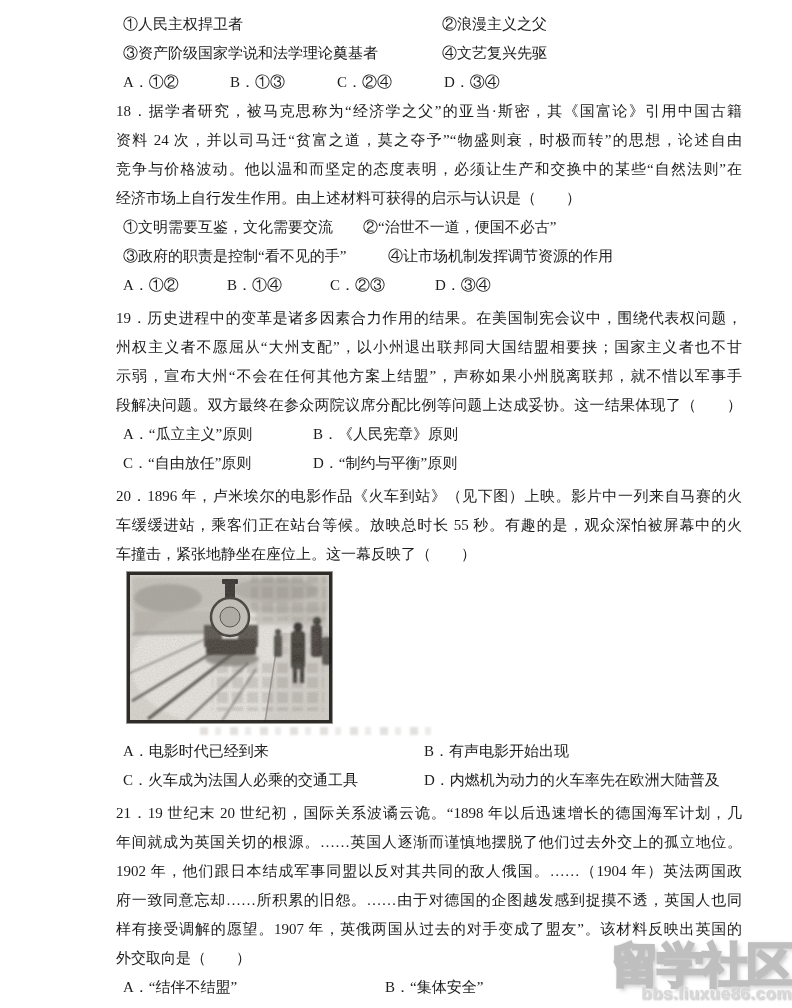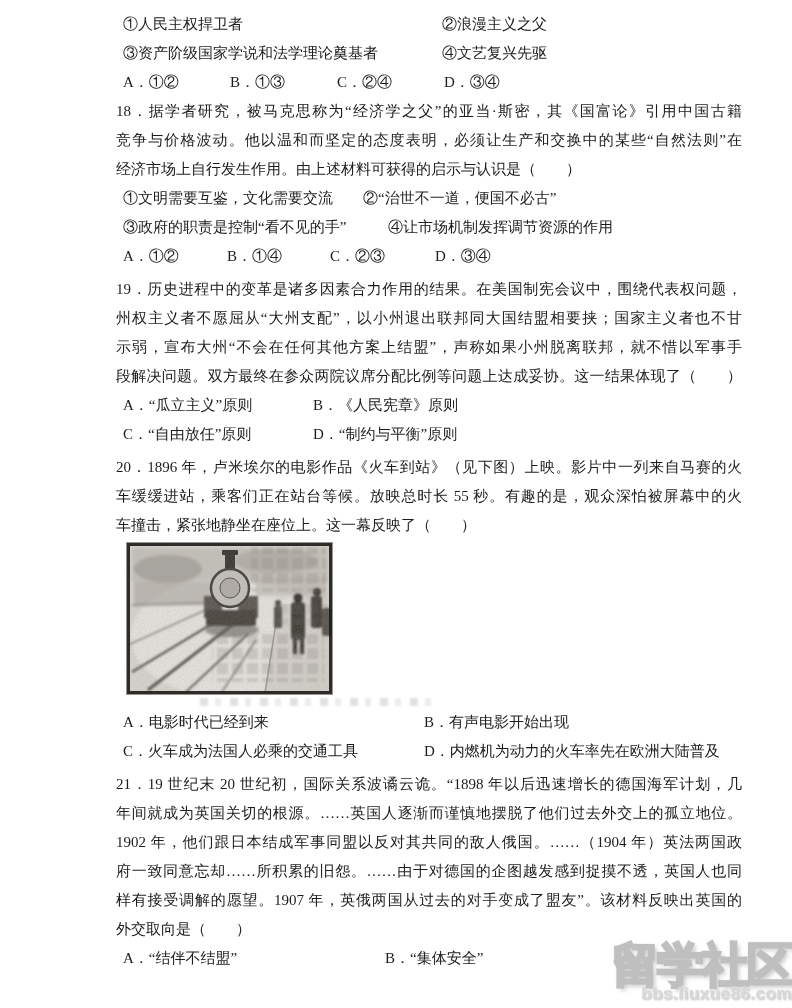--- a/index.html
+++ b/index.html
@@ -68,20 +68,21 @@
     <div class="row">
       <span class="opt" style="left:7px">A．①②</span>
       <span class="opt" style="left:114px">B．①③</span>
       <span class="opt" style="left:221px">C．②④</span>
       <span class="opt" style="left:328px">D．③④</span>
     </div>
   </div>
 
   <div class="q" id="q18">
     <div class="jline">18．据学者研究，被马克思称为“经济学之父”的亚当·斯密，其《国富论》引用中国古籍</div>
+    <div class="jline">资料 24 次，并以司马迁“贫富之道，莫之夺予”“物盛则衰，时极而转”的思想，论述自由</div>
     <div class="jline">竞争与价格波动。他以温和而坚定的态度表明，必须让生产和交换中的某些“自然法则”在</div>
     <div class="jline short">经济市场上自行发生作用。由上述材料可获得的启示与认识是（　　）</div>
     <div class="row">
       <span class="opt" style="left:7px">①文明需要互鉴，文化需要交流</span>
       <span class="opt" style="left:247px">②“治世不一道，便国不必古”</span>
     </div>
     <div class="row">
       <span class="opt" style="left:272px">④让市场机制发挥调节资源的作用</span>
       <span class="opt" style="left:7px">③政府的职责是控制“看不见的手”</span>
     </div>

